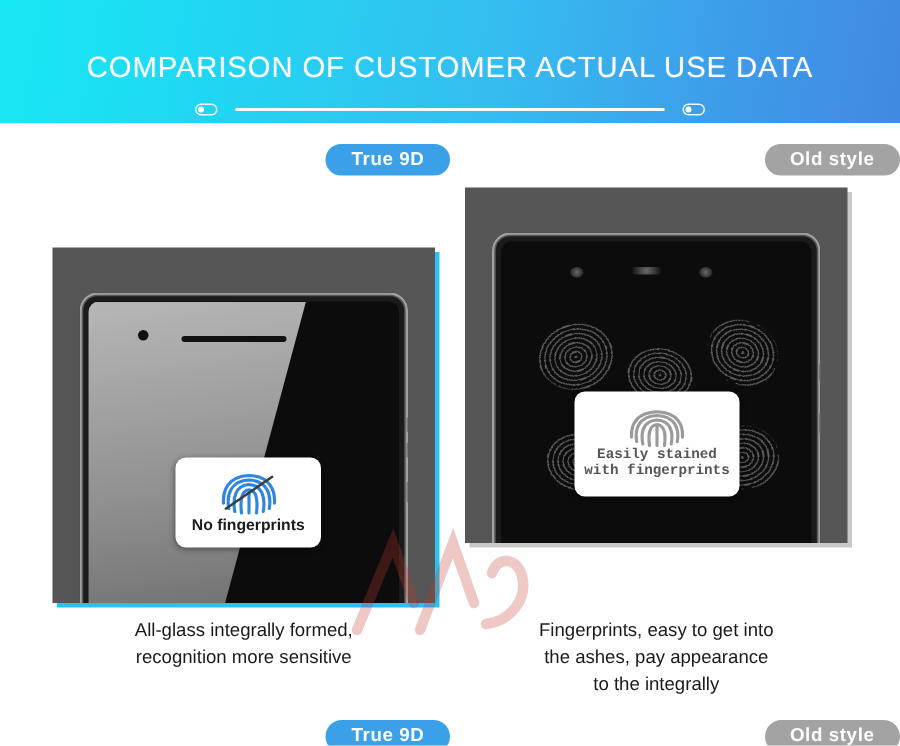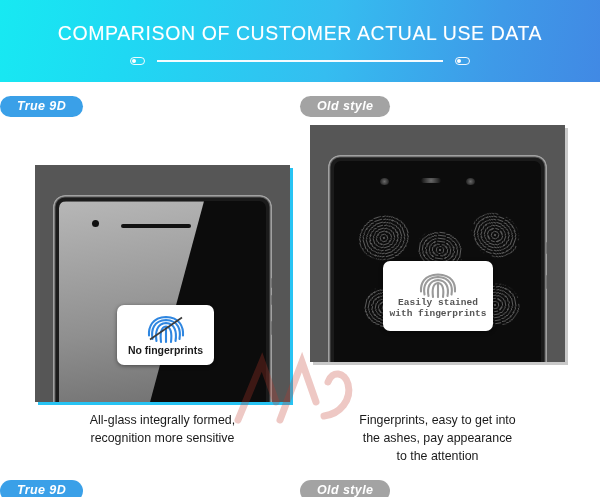--- a/index.html
+++ b/index.html
@@ -11,21 +11,21 @@
   }
   .page { position:relative; width:600px; height:497px; background:#fff; }
 
   
   .header {
     position:relative;
     width:600px; height:82px;
     background:linear-gradient(100deg,#17e9f2 0%,#1fd8f3 22%,#35bdf0 55%,#3e9ae8 82%,#4189e4 100%);
     display:flex; flex-direction:column;
     align-items:center; justify-content:flex-start;
-    padding-top:22px;
+    padding-top:34px;
   }
   .header-title {
     color:#ffffff;
     font-size:19.5px;
     letter-spacing:0.6px;
     font-weight:400;
     white-space:nowrap;
     text-shadow:0 0 1px rgba(255,255,255,.35);
   }
   .header-divider {
@@ -52,21 +52,21 @@
     background:rgba(255,255,255,.95);
     margin:0 12px;
   }
 
   
   .row { position:relative; width:600px; }
   .badge-row {
     display:flex; width:600px;
     padding-top:14px; padding-bottom:8px;
   }
-  .badge-cell { width:300px; display:flex; justify-content:flex-start;font-style:italic; }
+  .badge-cell { width:300px; display:flex; justify-content:flex-end; }
   .badge {
     display:inline-block;
     color:#ffffff;
     font-size:12.5px;
     font-weight:bold;
     letter-spacing:.4px;
     padding:3px 17px 4px 17px;
     border-radius:11px;
     line-height:1.15;
   }
@@ -309,21 +309,21 @@
     </svg>
 
     <div class="captions">
       <div class="caption">
         <div>All-glass integrally formed,</div>
         <div>recognition more sensitive</div>
       </div>
       <div class="caption">
         <div>Fingerprints, easy to get into</div>
         <div>the ashes, pay appearance</div>
-        <div>to the attention</div>
+        <div>to the integrally</div>
       </div>
     </div>
   </div>
 
   <div class="row">
     <div class="badge-row">
       <div class="badge-cell">
         <span class="badge blue">True 9D</span>
       </div>
       <div class="badge-cell">

